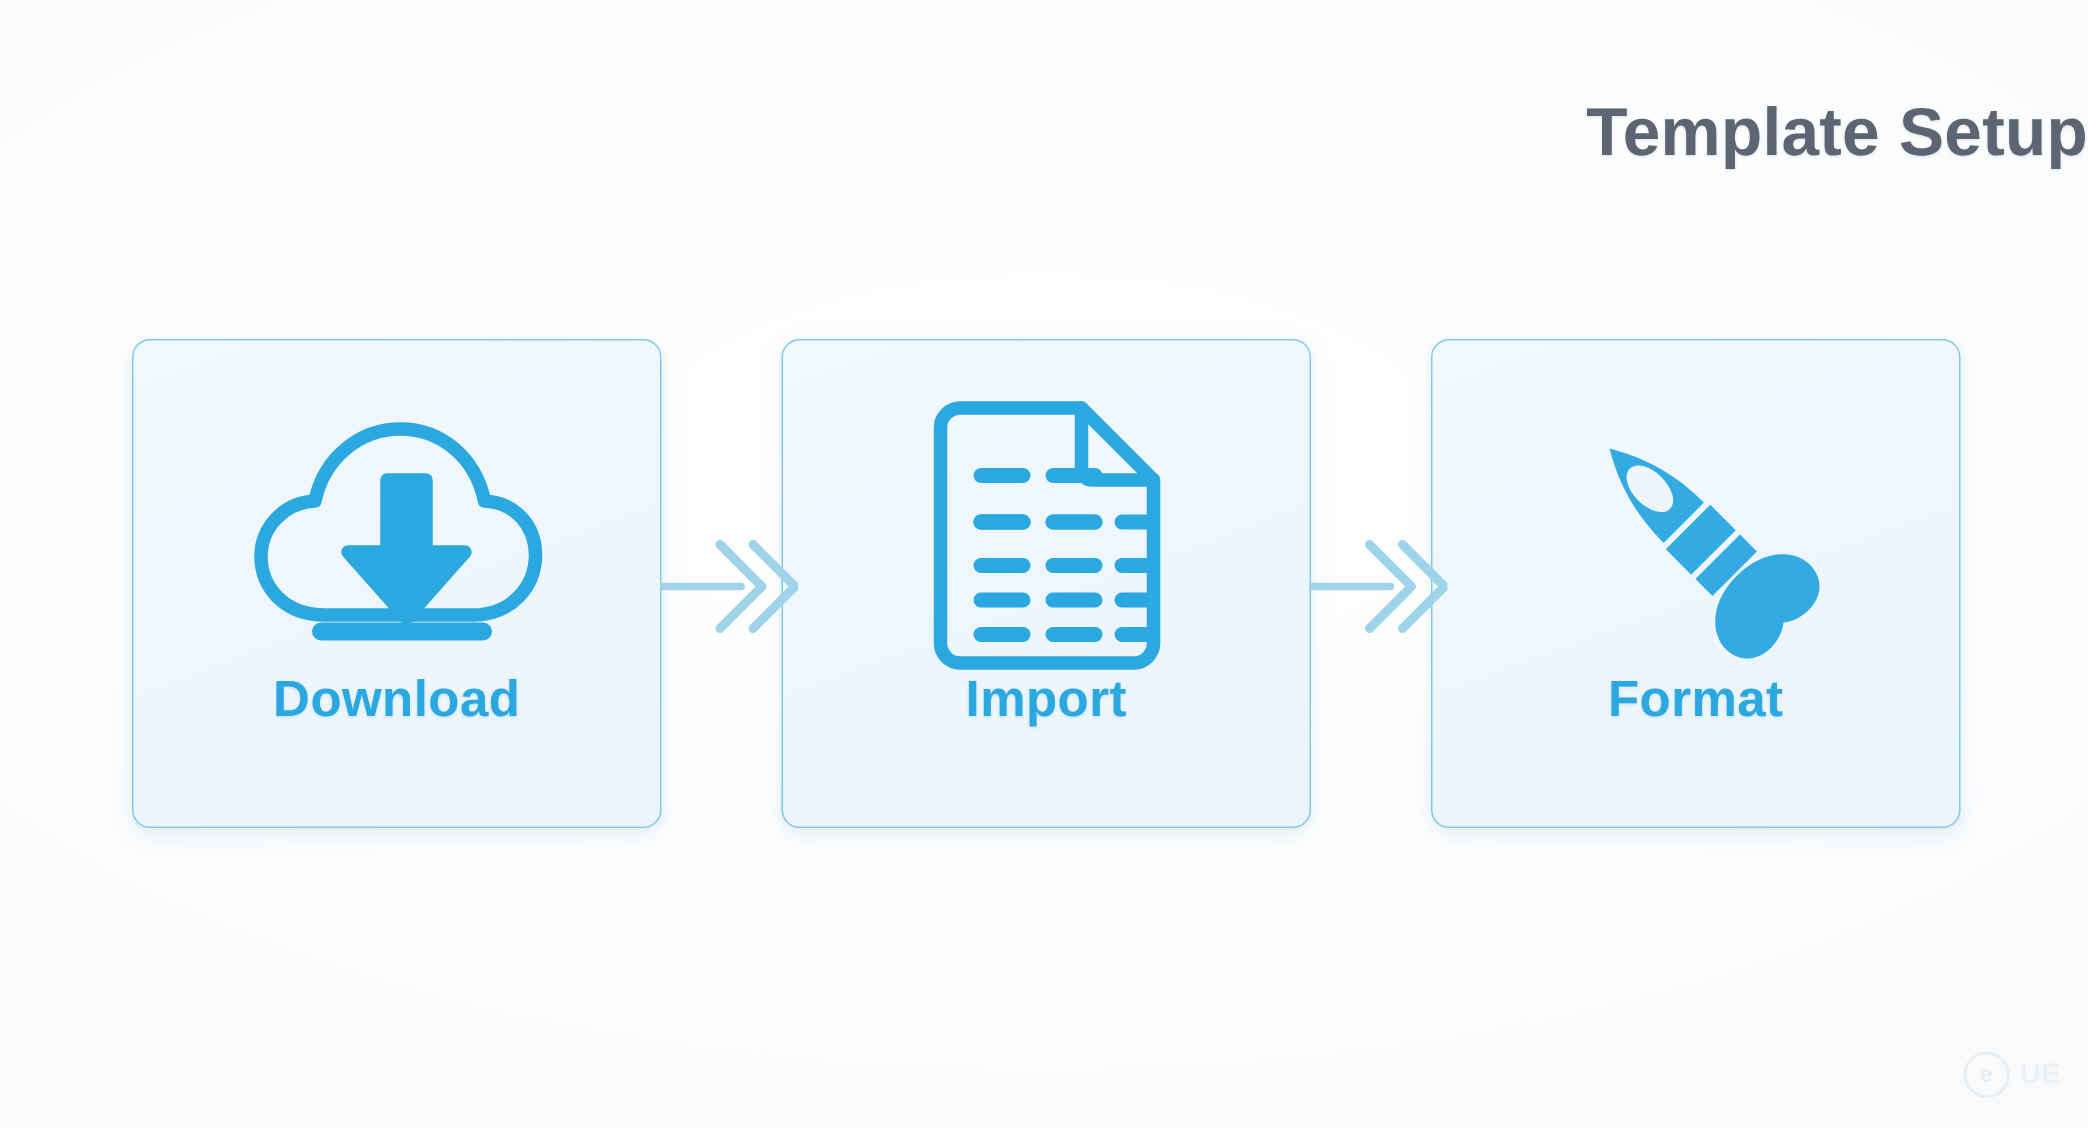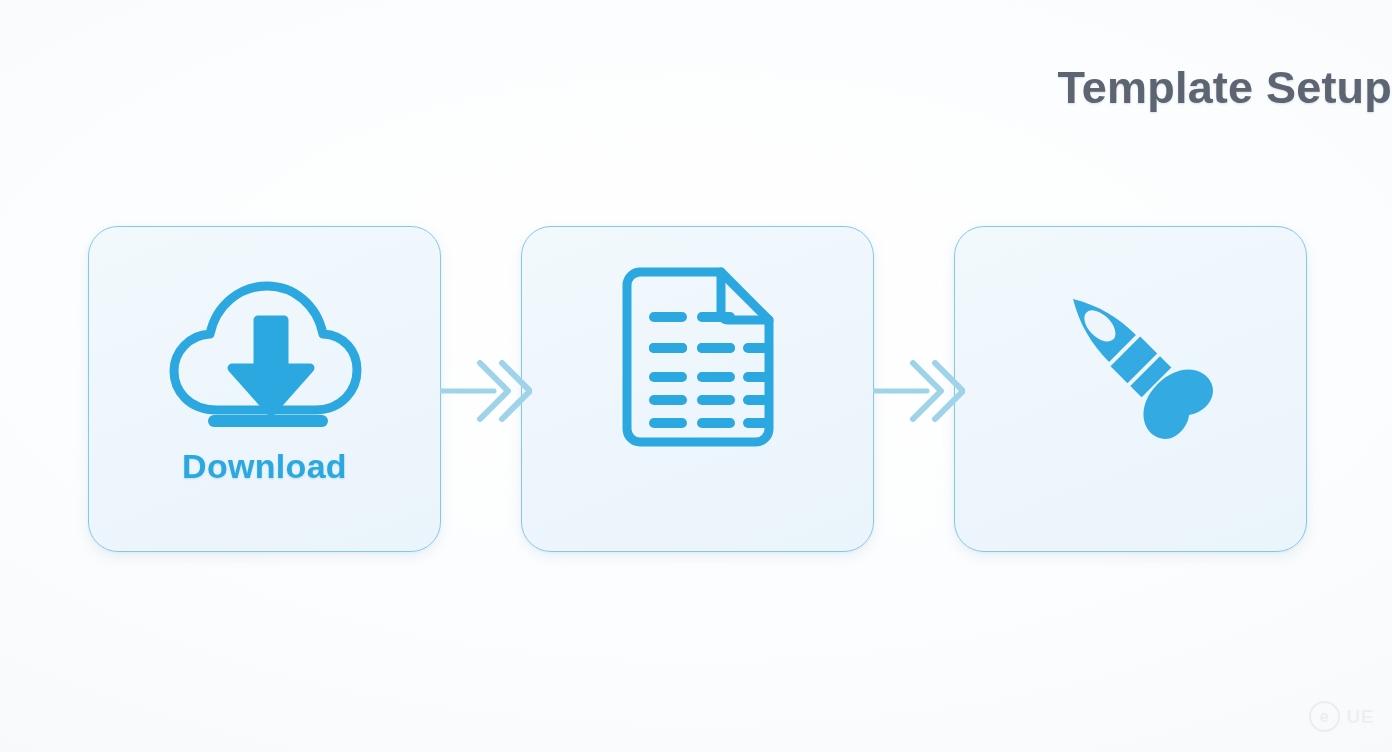--- a/index.html
+++ b/index.html
@@ -46,21 +46,21 @@
   }
 
   .card {
     position: absolute;
     top: 0;
     width: 353px;
     height: 326px;
     box-sizing: border-box;
     background: linear-gradient(160deg, #f2f9fd 0%, #edf6fc 55%, #eaf4fb 100%);
     border: 1.6px solid #84c8e9;
-    border-radius: 30px;
+    border-radius: 12px;
     box-shadow: 0 5px 14px rgba(120,170,200,0.14),
                 0 1px 3px rgba(120,170,200,0.10);
     display: flex;
     flex-direction: column;
     align-items: center;
     justify-content: flex-start;
   }
   .card-1 { left: 0px; }
   .card-2 { left: 433px; }
   .card-3 { left: 866px; }
@@ -186,20 +186,21 @@
 
         <rect x="36" y="128" width="38" height="10" rx="5" fill="#2ba8e0"></rect>
         <rect x="84" y="128" width="38" height="10" rx="5" fill="#2ba8e0"></rect>
         <rect x="130" y="128" width="28" height="10" rx="5" fill="#2ba8e0"></rect>
 
         <rect x="36" y="151" width="38" height="10" rx="5" fill="#2ba8e0"></rect>
         <rect x="84" y="151" width="38" height="10" rx="5" fill="#2ba8e0"></rect>
         <rect x="130" y="151" width="28" height="10" rx="5" fill="#2ba8e0"></rect>
       </svg>
     </div>
+    <div class="card-label">Import</div>
   </div>
 
   <div class="card card-3">
     <div class="icon-wrap">
       <svg width="190" height="180" viewBox="0 0 190 180">
         <g transform="rotate(-45 95 90)">
 
           <path d="M95 8
                    C 108 30, 114 52, 114 78
                    L 76 78
@@ -211,20 +212,21 @@
           <rect x="74" y="110" width="42" height="16" fill="#34aae3"></rect>
 
           <path d="M95 128
                    C 126 128, 140 150, 133 166
                    C 126 182, 104 180, 95 172
                    C 86 180, 64 182, 57 166
                    C 50 150, 64 128, 95 128 Z" fill="#34aae3"></path>
         </g>
       </svg>
     </div>
+    <div class="card-label">Format</div>
   </div>
 
   <div class="connector conn-1">
     <svg width="92" height="72" viewBox="0 0 92 72">
       <line x1="0" y1="36" x2="54" y2="36" stroke="#9ed3ea" stroke-width="5" stroke-linecap="round"></line>
       <polyline points="40,8 68,36 40,64" fill="none" stroke="#9ed3ea" stroke-width="6" stroke-linecap="round" stroke-linejoin="round"></polyline>
       <polyline points="62,8 90,36 62,64" fill="none" stroke="#9ed3ea" stroke-width="6" stroke-linecap="round" stroke-linejoin="round"></polyline>
     </svg>
   </div>
 

